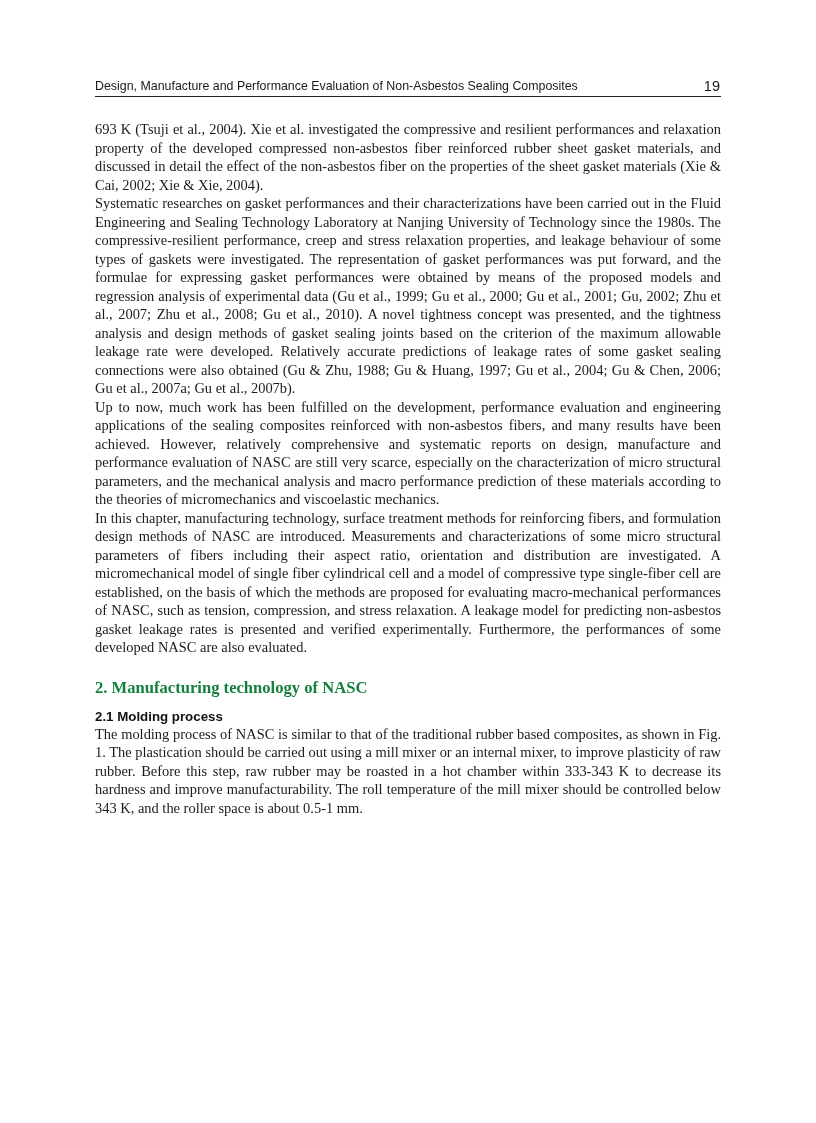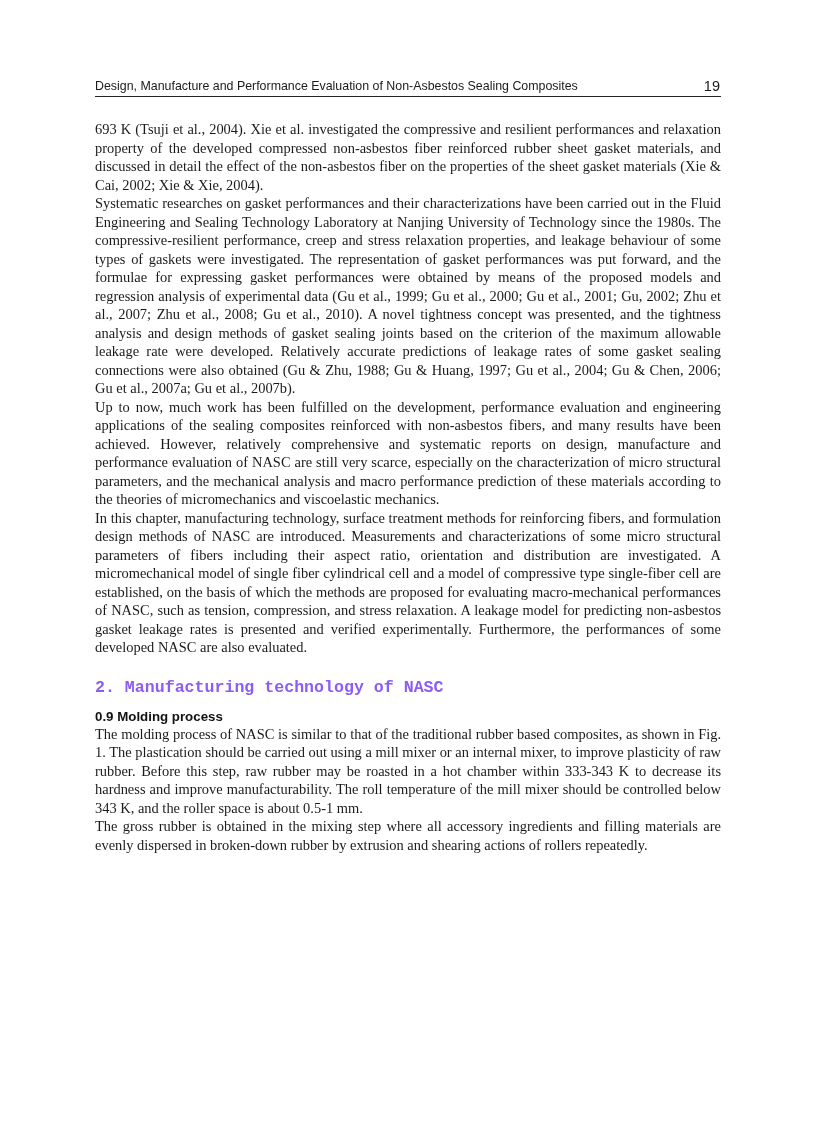--- a/index.html
+++ b/index.html
@@ -40,26 +40,26 @@
       font-family: "Liberation Serif", serif;
       font-size: 14.45px;
       line-height: 18.5px;
       text-align: justify;
       color: #1a1a1a;
     }
     .body-text p {
       margin: 0;
     }
     h2.section-heading {
-      font-family: Liberation Mono, monospace;
+      font-family: Liberation Serif, serif;
       font-weight: bold;
       font-size: 16.6px;
       margin: 21px 0 0 0;
       line-height: 20px;
-      color: #8b5cf6;
+      color: #15803d;
     }
     h3.subsection-heading {
       font-family: "Liberation Sans", sans-serif;
       font-weight: bold;
       font-size: 13.3px;
       margin: 10px 0 0 0;
       line-height: 17px;
       color: #111;
     }
   </style>
@@ -73,19 +73,18 @@
     <span class="page-number">19</span>
   </div>
 
   <div class="body-text">
     <p>693 K (Tsuji et al., 2004). Xie et al. investigated the compressive and resilient performances and relaxation property of the developed compressed non-asbestos fiber reinforced rubber sheet gasket materials, and discussed in detail the effect of the non-asbestos fiber on the properties of the sheet gasket materials (Xie &amp; Cai, 2002; Xie &amp; Xie, 2004).</p>
     <p>Systematic researches on gasket performances and their characterizations have been carried out in the Fluid Engineering and Sealing Technology Laboratory at Nanjing University of Technology since the 1980s. The compressive-resilient performance, creep and stress relaxation properties, and leakage behaviour of some types of gaskets were investigated. The representation of gasket performances was put forward, and the formulae for expressing gasket performances were obtained by means of the proposed models and regression analysis of experimental data (Gu et al., 1999; Gu et al., 2000; Gu et al., 2001; Gu, 2002; Zhu et al., 2007; Zhu et al., 2008; Gu et al., 2010). A novel tightness concept was presented, and the tightness analysis and design methods of gasket sealing joints based on the criterion of the maximum allowable leakage rate were developed. Relatively accurate predictions of leakage rates of some gasket sealing connections were also obtained (Gu &amp; Zhu, 1988; Gu &amp; Huang, 1997; Gu et al., 2004; Gu &amp; Chen, 2006; Gu et al., 2007a; Gu et al., 2007b).</p>
     <p>Up to now, much work has been fulfilled on the development, performance evaluation and engineering applications of the sealing composites reinforced with non-asbestos fibers, and many results have been achieved. However, relatively comprehensive and systematic reports on design, manufacture and performance evaluation of NASC are still very scarce, especially on the characterization of micro structural parameters, and the mechanical analysis and macro performance prediction of these materials according to the theories of micromechanics and viscoelastic mechanics.</p>
     <p>In this chapter, manufacturing technology, surface treatment methods for reinforcing fibers, and formulation design methods of NASC are introduced. Measurements and characterizations of some micro structural parameters of fibers including their aspect ratio, orientation and distribution are investigated. A micromechanical model of single fiber cylindrical cell and a model of compressive type single-fiber cell are established, on the basis of which the methods are proposed for evaluating macro-mechanical performances of NASC, such as tension, compression, and stress relaxation. A leakage model for predicting non-asbestos gasket leakage rates is presented and verified experimentally. Furthermore, the performances of some developed NASC are also evaluated.</p>
 
     <h2 class="section-heading">2. Manufacturing technology of NASC</h2>
-    <h3 class="subsection-heading">0.9 Molding process</h3>
+    <h3 class="subsection-heading">2.1 Molding process</h3>
 
     <p>The molding process of NASC is similar to that of the traditional rubber based composites, as shown in Fig. 1. The plastication should be carried out using a mill mixer or an internal mixer, to improve plasticity of raw rubber. Before this step, raw rubber may be roasted in a hot chamber within 333-343 K to decrease its hardness and improve manufacturability. The roll temperature of the mill mixer should be controlled below 343 K, and the roller space is about 0.5-1 mm.</p>
-    <p>The gross rubber is obtained in the mixing step where all accessory ingredients and filling materials are evenly dispersed in broken-down rubber by extrusion and shearing actions of rollers repeatedly.</p>
   </div>
 
 </div>
 
 </body></html>

